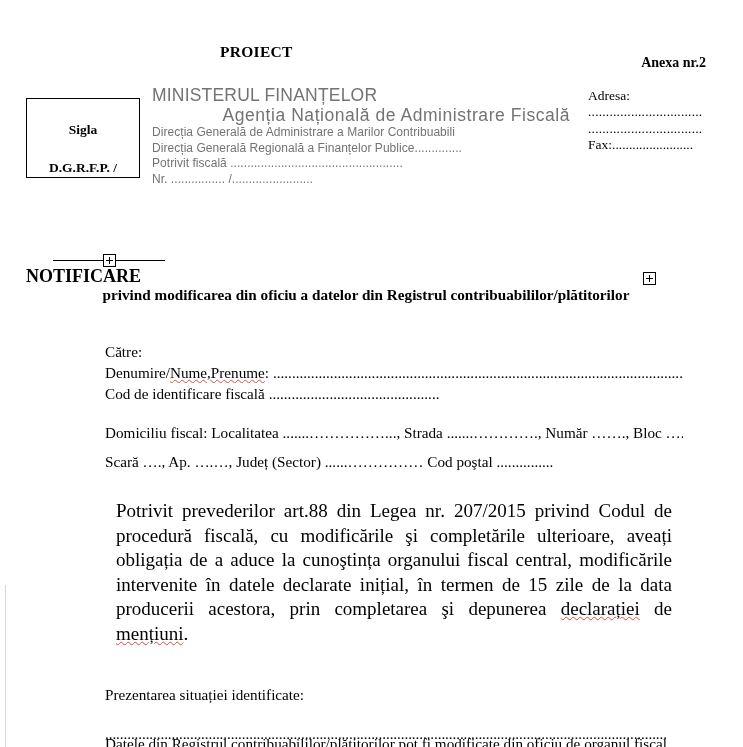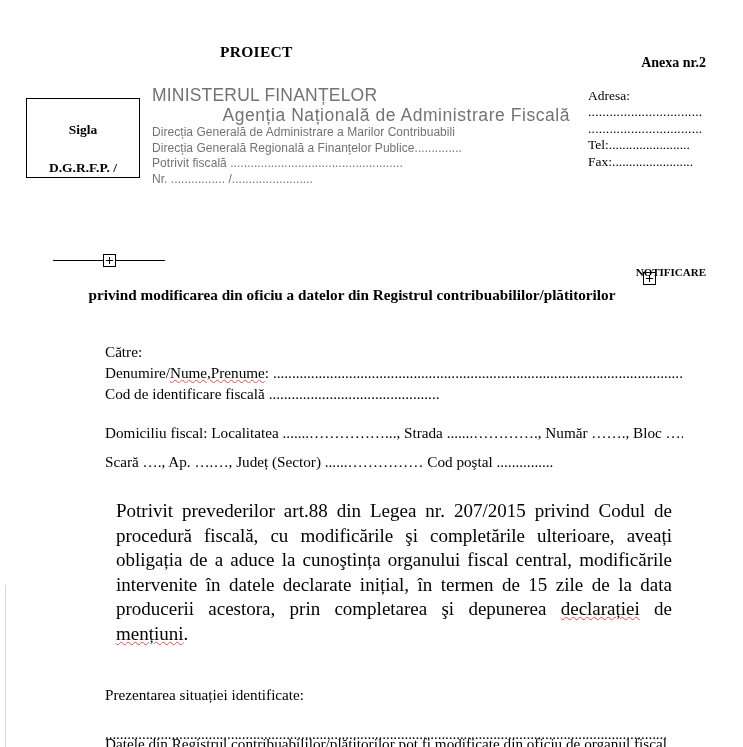--- a/index.html
+++ b/index.html
@@ -173,27 +173,27 @@
     white-space: nowrap;
   }
   .contact .dots-only { letter-spacing: 0.2px; }
 
   
   .doc-title {
     position: absolute;
     left: 26px;
     top: 266px;
     width: 680px;
-    text-align: right;
-    font-weight: bold;
-    font-size: 11px;
+    text-align: left;
+    font-weight: bold;
+    font-size: 18px;
   }
   .doc-subtitle {
     position: absolute;
-    left: 12px;
+    left: 26px;
     top: 286px;
     width: 680px;
     text-align: center;
     font-weight: bold;
     font-size: 15.2px;
     font-family: Liberation Serif, serif;
   }
 
   
   .body-area {
@@ -288,21 +288,20 @@
       <div class="sm">Direcția Generală de Administrare a Marilor Contribuabili</div>
       <div class="sm">Direcția Generală Regională a Finanțelor Publice..............</div>
       <div class="sm">Potrivit fiscală ...................................................</div>
       <div class="sm">Nr. ................ /........................</div>
     </div>
 
     <div class="contact">
       <div>Adresa:</div>
       <div class="dots-only">................................</div>
       <div class="dots-only">................................</div>
-      <div>Tel:........................</div>
       <div>Fax:........................</div>
     </div>
   </div>
 
   <div class="doc-title">NOTIFICARE</div>
   <div class="doc-subtitle">privind modificarea din oficiu a datelor din Registrul contribuabililor/plătitorilor</div>
 
   <div class="body-area">
 
     <div class="line">Către:</div>

